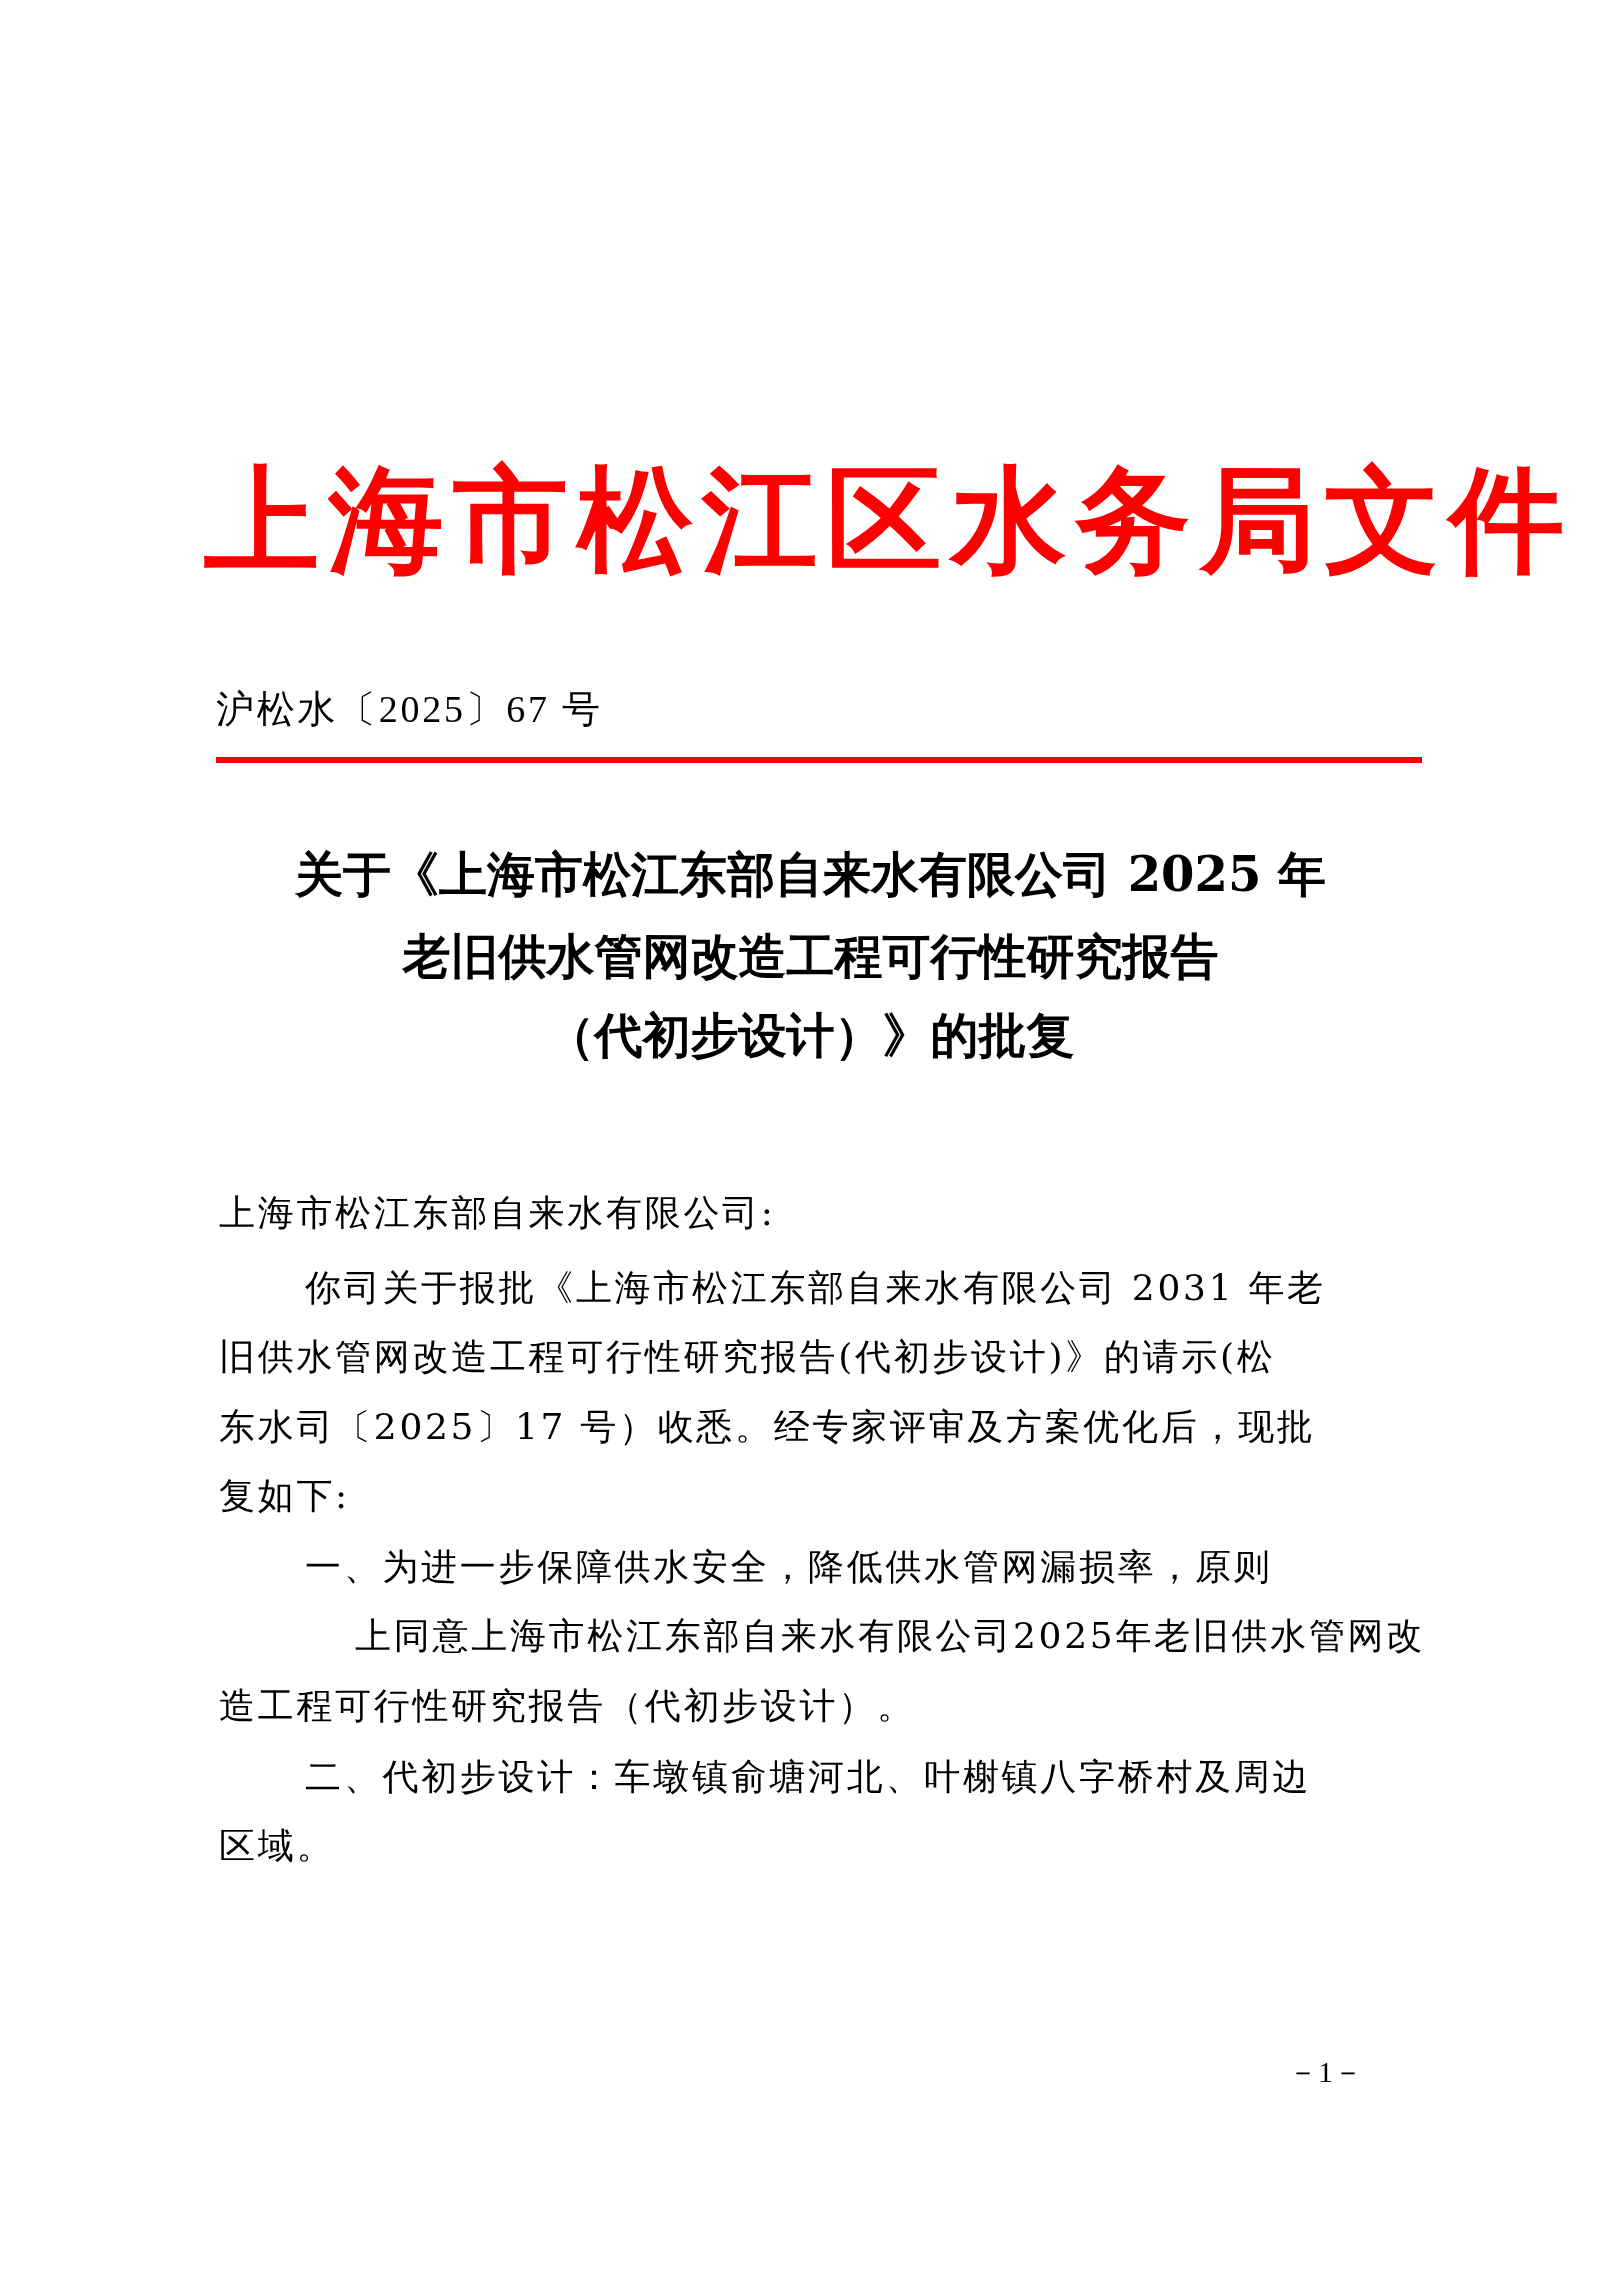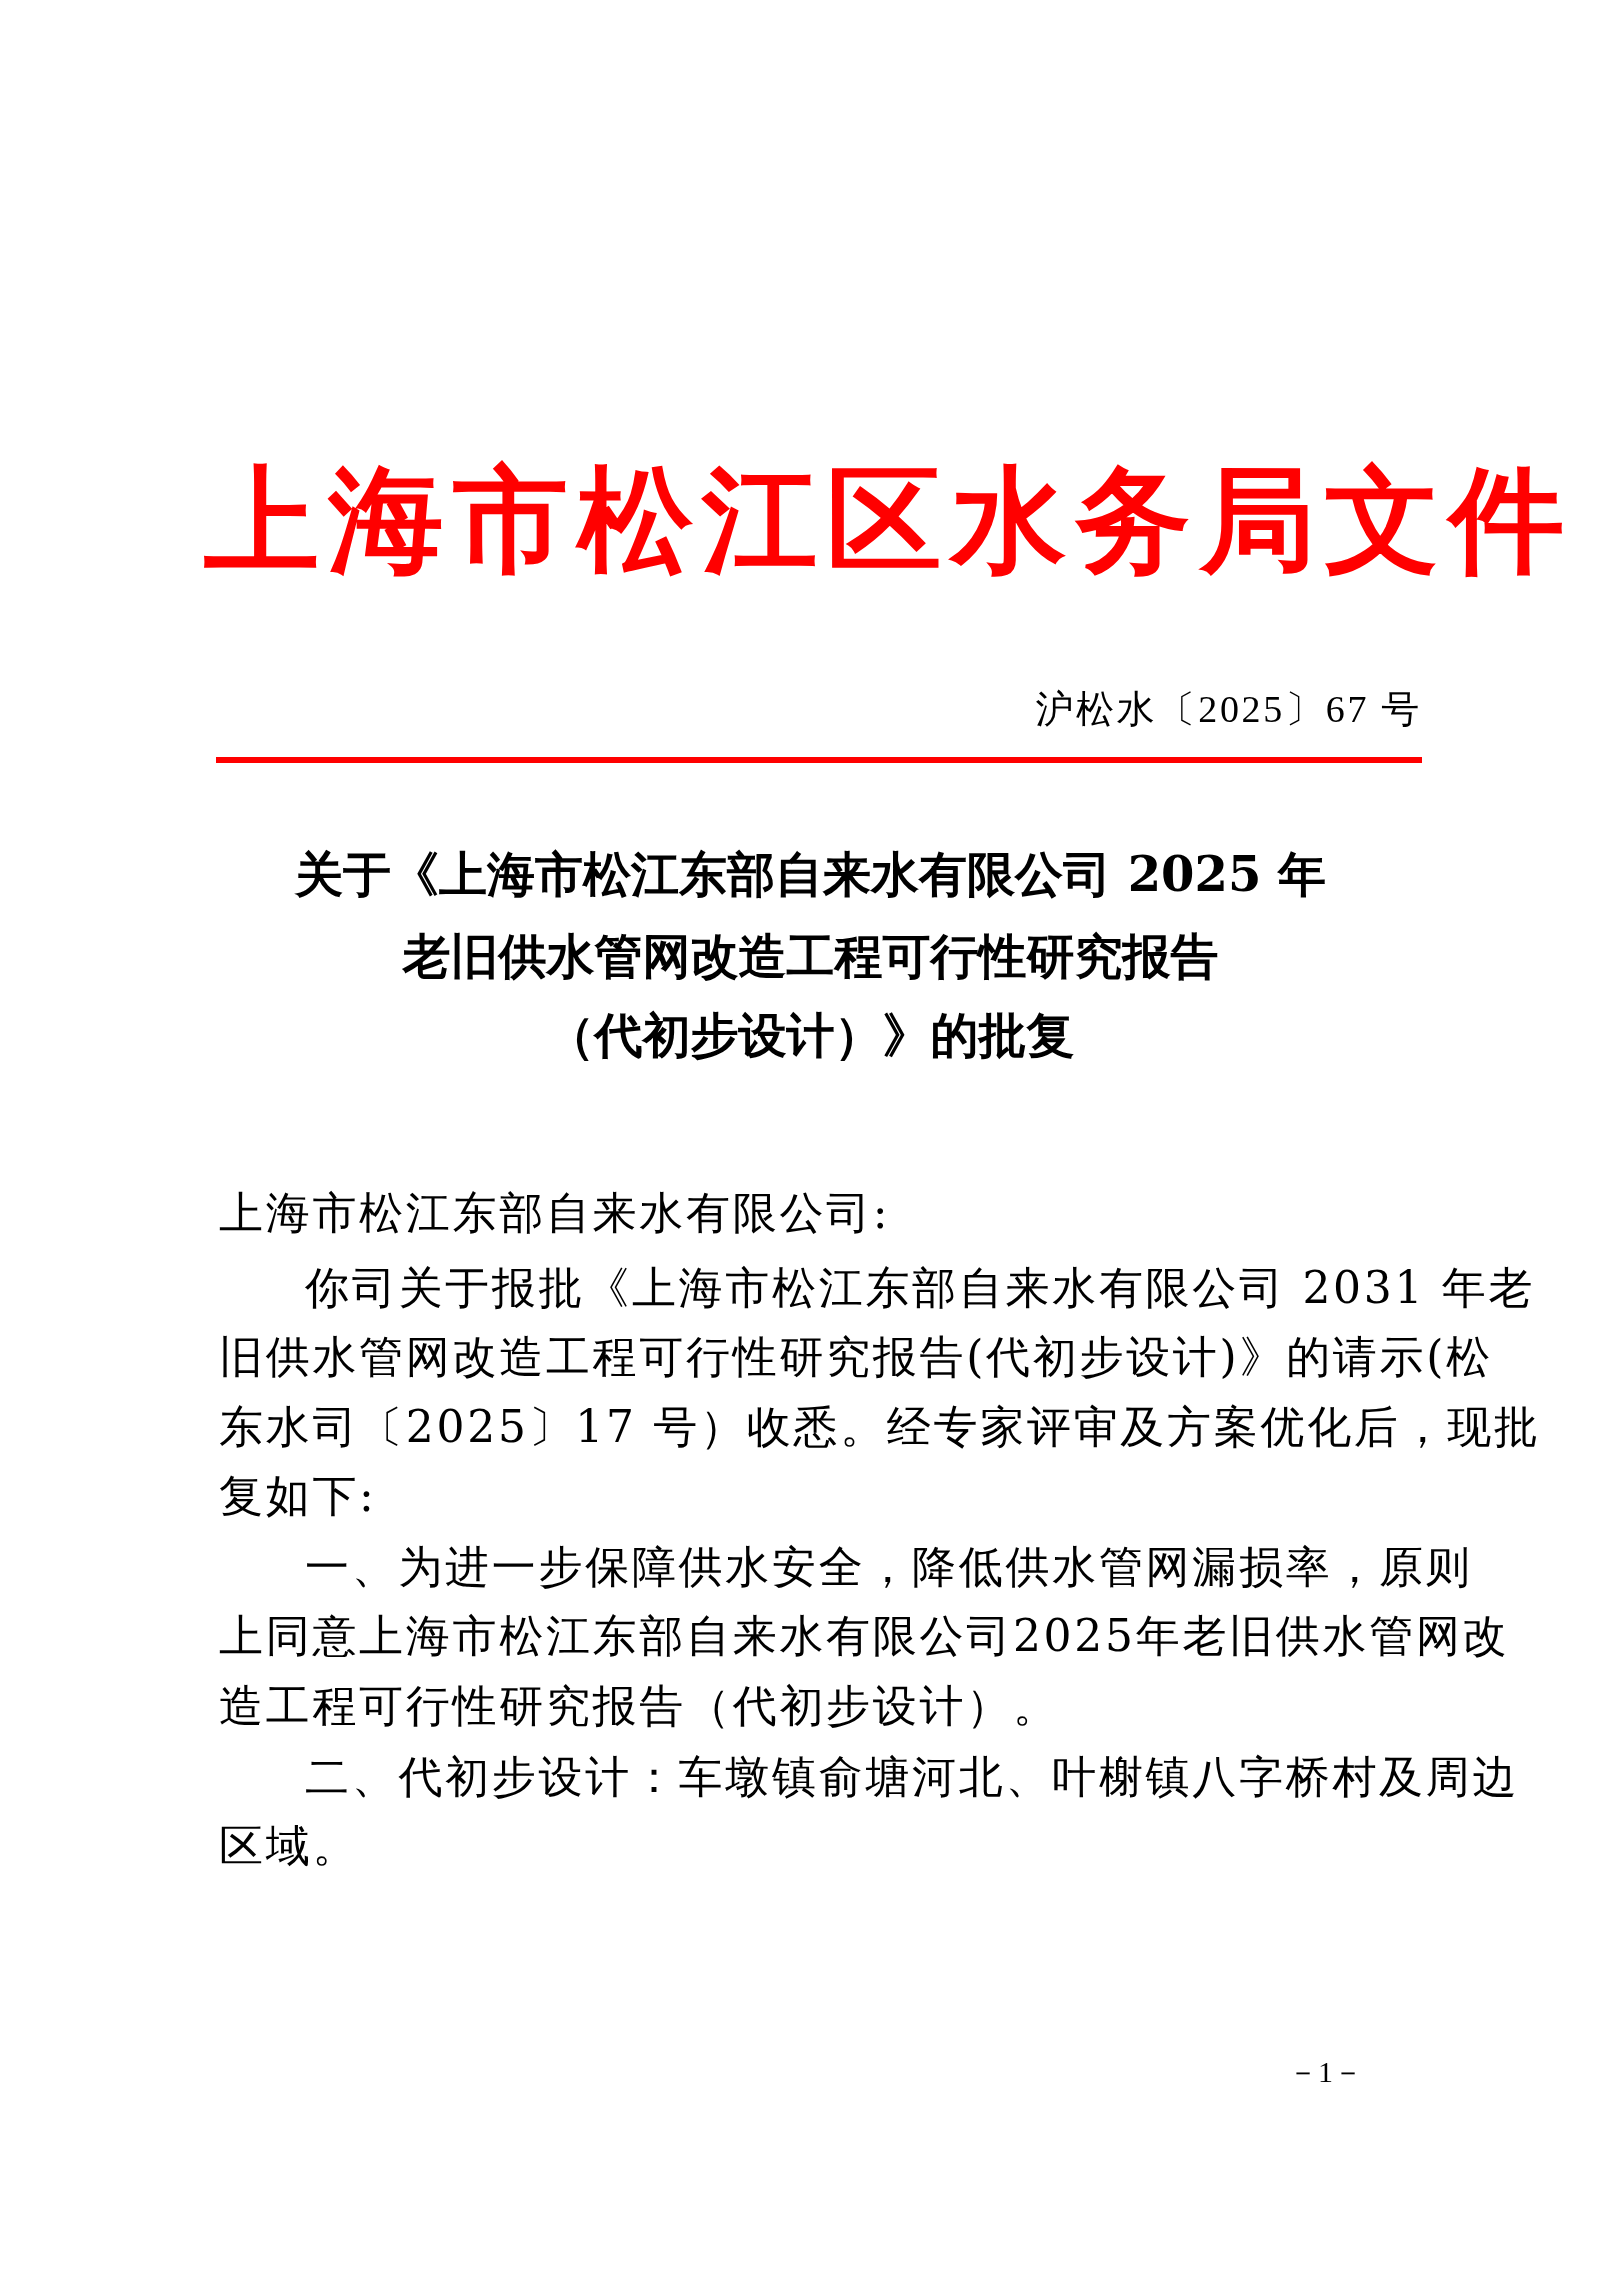--- a/index.html
+++ b/index.html
@@ -9,35 +9,35 @@
   .header-title {
     left:204px; top:458px; width:1213px; height:123px;
     font-family:"DejaVu Serif","Liberation Serif",serif;
     font-weight:bold; font-size:115px; line-height:123px;
     color:#ff0000; letter-spacing:9.5px; text-align:right;
     transform:scaleY(1.0);
   }
   .doc-number {
     left:216px; top:685px; width:1206px; height:48px;
     font-family:"Liberation Serif","DejaVu Serif",serif;
-    font-size:38px; line-height:48px; color:#000; text-align:right;
+    font-size:38px; line-height:48px; color:#000; text-align:left;
     letter-spacing:2.7px;
   }
   .red-rule {
     left:216px; top:757px; width:1206px; height:5.5px; background:#ff0000;
   }
   .doc-title {
     left:204px; width:1213px; text-align:center;
     font-family:"DejaVu Serif","Liberation Serif",serif;
     font-weight:bold; font-size:48px; line-height:61px; color:#000;
   }
   .body-line {
     left:219px; width:1206px;
     font-family:"DejaVu Serif","Liberation Serif",serif;
-    font-size:44px; line-height:55px; color:#000;
+    font-size:36px; line-height:55px; color:#000;
     letter-spacing:2.7px;
   }
   .indent { left:305px; width:1120px; }
   .page-number {
     left:1281px; top:2051px; width:89px; height:41px;
     font-family:"Liberation Serif","DejaVu Serif",serif;
     font-size:30px; line-height:41px; color:#000; text-align:center;
   }
 </style>
 </head>

